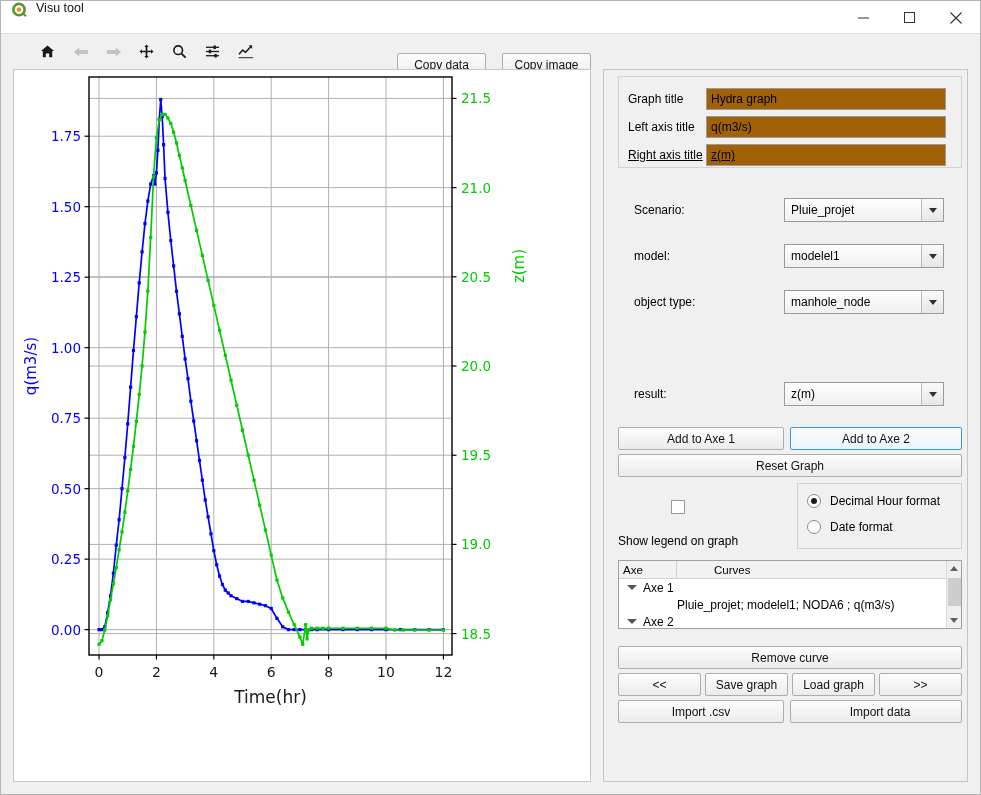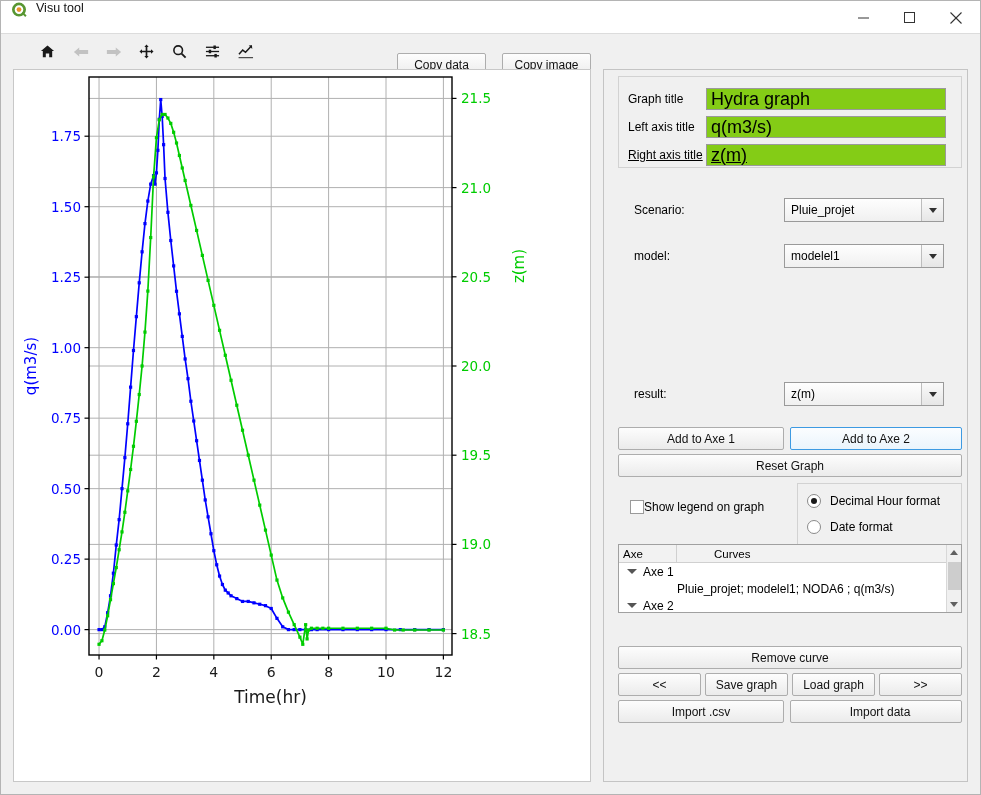--- a/index.html
+++ b/index.html
@@ -77,24 +77,24 @@
   }
   
   .group-box {
     position:absolute;
     border:1px solid #d2d2d2;
     background:#f0f0f0;
   }
   .field-row { display:flex; align-items:center; position:absolute; }
   .field-label { font-size:12px; color:#000; }
   .qinput {
-    background:#84cc16;
+    background:#a16207;
     border:1px solid #9a9a9a;
     height: 22px;
-    font-size:18px;
+    font-size:12px;
     color:#000;
     padding: 0 4px;
     font-family:"Liberation Sans", sans-serif;
     display:flex; align-items:center;
   }
   .qcombo {
     height:24px; background:linear-gradient(to bottom,#fefefe,#f0f0f0);
     border:1px solid #9a9a9a;
     display:flex; align-items:center;
     font-size:12px; color:#000;
@@ -493,54 +493,63 @@
       </div>
       <div class="field-row" style="left:30px; top:174px; width:320px;">
         <div class="field-label" style="width:150px;">model:</div>
         <div class="qcombo" style="width:160px;">
           <span class="val">modelel1</span>
           <span class="arrow">
               <i class="tri-down"></i>
             </span>
         </div>
       </div>
+      <div class="field-row" style="left:30px; top:220px; width:320px;">
+        <div class="field-label" style="width:150px;">object type:</div>
+        <div class="qcombo" style="width:160px;">
+          <span class="val">manhole_node</span>
+          <span class="arrow">
+              <i class="tri-down"></i>
+            </span>
+        </div>
+      </div>
       <div class="field-row" style="left:30px; top:312px; width:320px;">
         <div class="field-label" style="width:150px;">result:</div>
         <div class="qcombo" style="width:160px;">
           <span class="val">z(m)</span>
           <span class="arrow">
               <i class="tri-down"></i>
             </span>
         </div>
       </div>
 
       <div class="wbtn" style="left:14px; top:357px; width:166px;">Add to Axe 1</div>
       <div class="wbtn focused" style="left:186px; top:357px; width:172px;">Add to Axe 2</div>
       <div class="wbtn" style="left:14px; top:384px; width:344px;">Reset Graph</div>
 
-      <div class="field-row" style="left:26px; top:430px; align-items:center; gap:0;">
+      <div class="field-row" style="left:14px; top:430px; align-items:center; gap:20px;flex-direction:column;">
         <span class="chk-box"></span>
         <span class="field-label">Show legend on graph</span>
       </div>
 
       <div class="group-box" style="left:193px; top:413px; width:165px; height:66px;"></div>
       <div class="field-row" style="left:203px; top:424px; align-items:center; gap:9px;">
         <span class="radio-outer">
             <span class="radio-dot"></span>
           </span>
         <span class="field-label">Decimal Hour format</span>
       </div>
       <div class="field-row" style="left:203px; top:450px; align-items:center; gap:9px;">
         <span class="radio-outer"></span>
         <span class="field-label">Date format</span>
       </div>
 
       <div class="divline" style="left:14px; top:492px; width:344px;"></div>
 
-      <div class="tree" style="left:14px; top:474px; width:344px; height:69px;">
+      <div class="tree" style="left:14px; top:490px; width:344px; height:69px;">
         <div class="tree-head">
           <div class="c1">Axe</div>
           <div class="c2">Curves</div>
         </div>
         <div class="tree-row" style="padding-left:8px;">
           <i class="tri-right-small"></i>
           <span>Axe 1</span>
         </div>
         <div class="tree-row" style="padding-left:58px;">
           <span>Pluie_projet; modelel1; NODA6 ; q(m3/s)</span>

